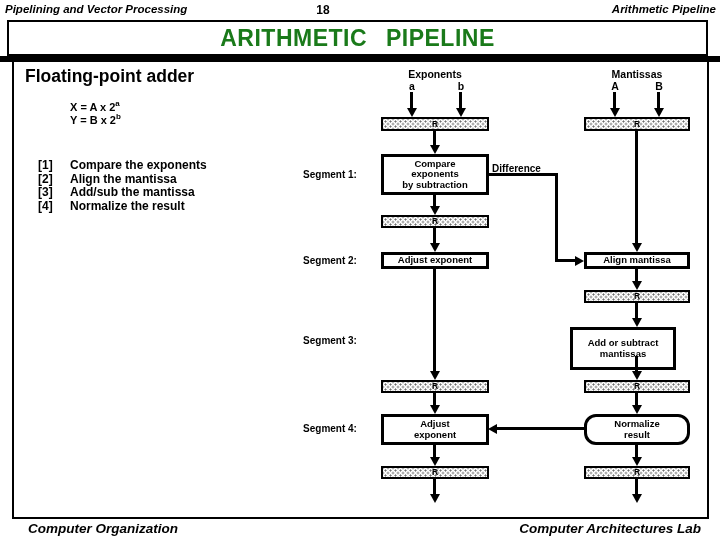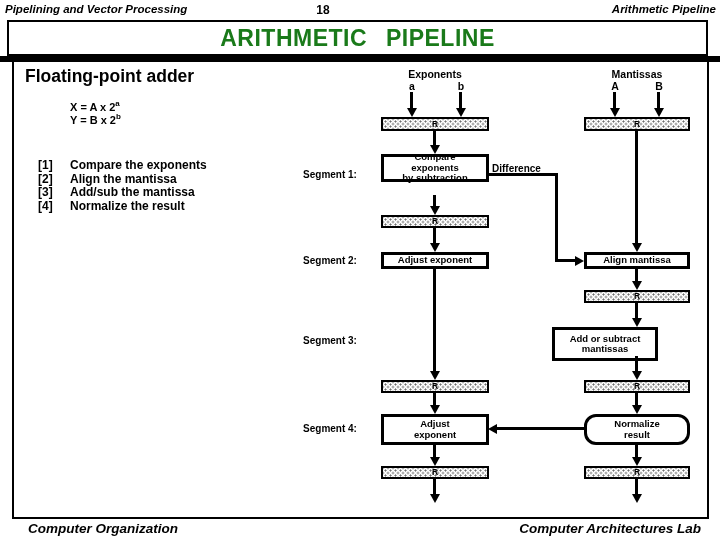--- a/index.html
+++ b/index.html
@@ -132,32 +132,32 @@
   <div class="abs reg" style="left:584px; top:380px; width:106px; height:13px;">
       <span>R</span>
     </div>
   <div class="abs reg" style="left:381px; top:466px; width:108px; height:13px;">
       <span>R</span>
     </div>
   <div class="abs reg" style="left:584px; top:466px; width:106px; height:13px;">
       <span>R</span>
     </div>
 
-  <div class="abs fbox" style="left:381px; top:154px; width:108px; height:28px;">
+  <div class="abs fbox" style="left:381px; top:154px; width:108px; height:41px;">
       <span>Compare
 exponents
 by subtraction</span>
     </div>
   <div class="abs fbox" style="left:381px; top:252px; width:108px; height:17px;">
       <span>Adjust exponent</span>
     </div>
   <div class="abs fbox" style="left:584px; top:252px; width:106px; height:17px;">
       <span>Align mantissa</span>
     </div>
-  <div class="abs fbox" style="left:552px; top:327px; width:106px; height:34px;">
+  <div class="abs fbox" style="left:570px; top:327px; width:106px; height:43px;">
       <span>Add or subtract
 mantissas</span>
     </div>
   <div class="abs fbox" style="left:381px; top:414px; width:108px; height:31px;">
       <span>Adjust
 exponent</span>
     </div>
   <div class="abs fbox" style="left:584px; top:414px; width:106px; height:31px;border-radius:12px;">
       <span>Normalize
 result</span>

